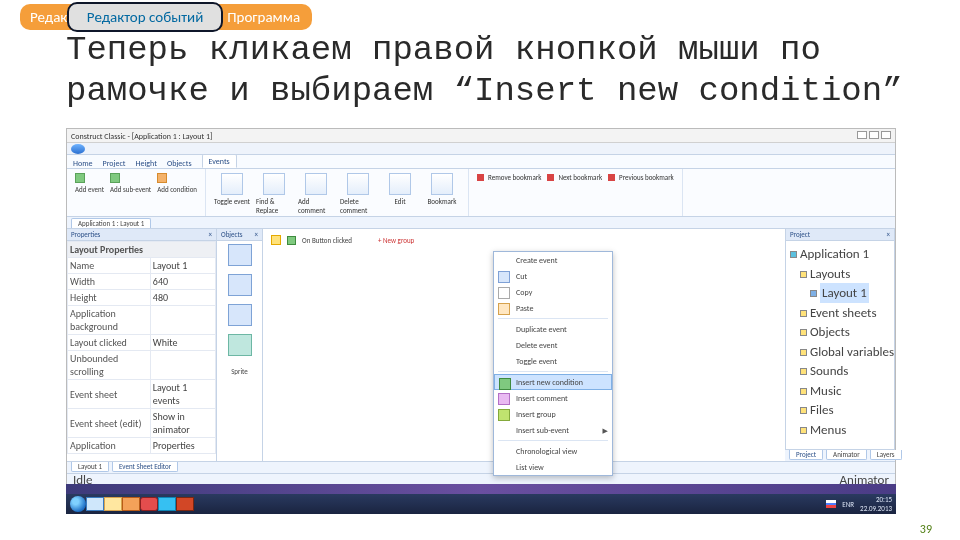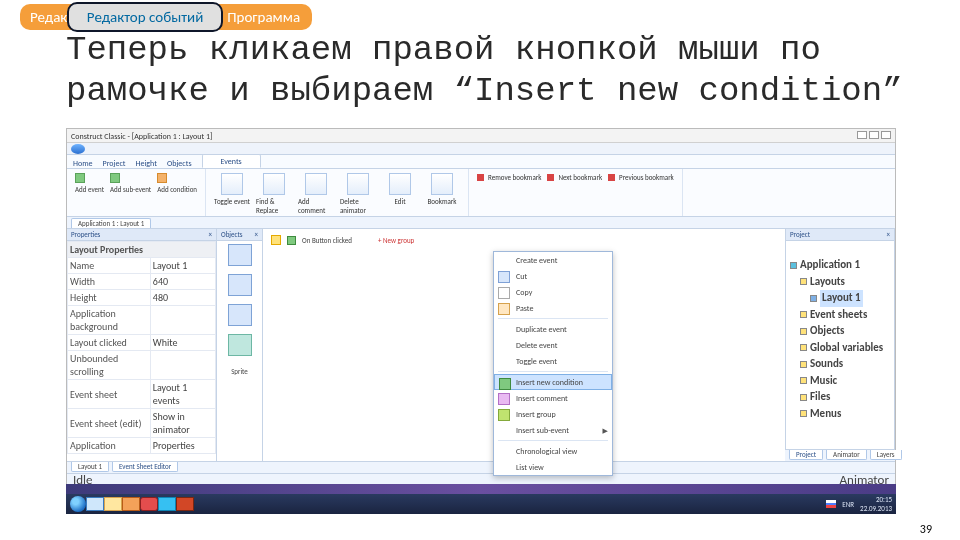--- a/index.html
+++ b/index.html
@@ -14,21 +14,21 @@
   
   .heading { position: absolute; top: 30px; left: 66px; right: 30px; font-size: 34px; line-height: 1.2; color: #2a2a2a; font-weight: 400; font-family: Liberation Mono, monospace; }
 
   
   .shot { position: absolute; top: 128px; left: 66px; width: 830px; height: 366px; border: 1px solid #bbb; background: #f97316; font-size: 8px; color: #444; }
   .titlebar { height: 14px; border-bottom: 1px solid #d0d0d0; padding: 2px 4px; display: flex; align-items: center; justify-content: space-between; background: #f3f3f3; font-size: 8px; color:#333;}
   .titlebar .winbtns span { display:inline-block; width:10px; height:8px; border:1px solid #999; margin-left:2px; background:#fff;}
   .appmenu { height:12px; background:#eef3fb; border-bottom:1px solid #c5d3e6; padding:0 4px; display:flex; align-items:center; }
   .appmenu .blob{ width:14px;height:10px;border-radius:50%; background:linear-gradient(#6fb3ff,#2b6fd0); margin-right:6px;}
   .ribbon-tabs { height: 14px; border-bottom:1px solid #c5d3e6; display:flex; align-items:flex-end; padding-left:6px; gap:10px; font-size:8px; color:#2b4f87; background:#f8fbff;}
-  .ribbon-tabs span.active{ border:1px solid #c5d3e6; border-bottom:1px solid #fff; padding:1px 18px; background:#fff; border-radius:2px 2px 0 0;}
+  .ribbon-tabs span.active{ border:1px solid #c5d3e6; border-bottom:1px solid #fff; padding:1px 6px; background:#fff; border-radius:2px 2px 0 0;}
   .ribbon { height: 48px; border-bottom:1px solid #c5d3e6; background:#fafcff; display:flex; }
   .ribbon .group { border-right:1px solid #dbe5f3; padding:4px 8px; display:flex; gap:6px; align-items:flex-start; }
   .ribbon .vitem { display:flex; flex-direction:column; gap:2px; font-size:7px; color:#3c3c3c;}
   .ico { width:10px; height:10px; display:inline-block; border:1px solid #99b7e0; background:#fff;}
   .ico.g { background:#7fc97f; border-color:#5aa25a;}
   .ico.o { background:#f4b26a; border-color:#d68b2f;}
   .bigbtn { width:36px; display:flex; flex-direction:column; align-items:center; gap:2px; font-size:7px; color:#333;}
   .bigbtn .bigico{ width:22px; height:22px; border:1px solid #b0c8e8; background:linear-gradient(#fff,#e4eefb);}
   .bookmarks { padding:3px 6px; font-size:7px; color:#333; }
   .bookmarks div{ display:flex; align-items:center; gap:4px; margin-bottom:1px;}
@@ -62,21 +62,21 @@
   .ctx .row .mi{ position:absolute; left:4px; top:3px; width:12px; height:12px;}
   .ctx .row .mi.cut{background:#d7e6fb;border:1px solid #7fa1d6;}
   .ctx .row .mi.copy{background:#fff;border:1px solid #aaa;}
   .ctx .row .mi.paste{background:#ffe7c2;border:1px solid #d6a24d;}
   .ctx .row .mi.green{background:#7fc97f;border:1px solid #3f8b3f;}
   .ctx .row .mi.comment{background:#e9b9f2;border:1px solid #b46fc6;}
   .ctx .row .mi.group{background:#c0e36f;border:1px solid #84a93b;}
   .ctx .row .arrow{ position:absolute; right:4px; top:4px; font-size:7px; color:#555;}
 
   .proj { width:110px; border-left:1px solid #c5d3e6;}
-  .tree { padding:16px 4px; font-size:11px; line-height:1.5;font-weight:bold;}
+  .tree { padding:3px 4px; font-size:13px; line-height:1.5;}
   .tree .tn{ white-space:nowrap; }
   .tree .ind1{ padding-left:10px;} .tree .ind2{ padding-left:20px;}
   .tree .sel{ background:#cde3ff; display:inline-block; padding:0 2px;}
   .tree .sq{ display:inline-block; width:7px;height:7px;border:1px solid #888;background:#fff;vertical-align:middle;margin-right:3px;}
   .tree .sq.app{ background:#5bc0de;} .tree .sq.y{ background:#ffe27a;} .tree .sq.b{ background:#7fb0e5;}
   .bottom-tabs { height:12px; border-top:1px solid #c5d3e6; display:flex; align-items:flex-start; padding-left:4px; background:#eef4fd;}
   .bottom-tabs span{ border:1px solid #b0c8e8; border-top:none; padding:0 6px; font-size:7px; background:#fff; border-radius:0 0 2px 2px; margin-right:3px;}
   .bottom-tabs span.active{ background:#fff; color:#2b4f87;}
   .status { height:12px; border-top:1px solid #c5d3e6; background:#eef4fd; font-size:13px; padding:0 6px; display:flex; align-items:center; justify-content:space-between;}
 
@@ -86,21 +86,21 @@
   .taskbar .tb{ width:18px; height:14px;}
   .taskbar .tb.ie{ background:#cfe7fb;border:1px solid #3a7bbf;}
   .taskbar .tb.fm{ background:#ffe7a0;border:1px solid #d6a24d;}
   .taskbar .tb.fx{ background:#f4a259;border:1px solid #b85b17;}
   .taskbar .tb.op{ background:#e44d4d;border:1px solid #8c1f1f; border-radius:3px;}
   .taskbar .tb.sk{ background:#36c0f2;border:1px solid #0d85b6;}
   .taskbar .tb.pp{ background:#d24726;border:1px solid #7a2611;}
   .taskbar .tray{ margin-left:auto; color:#d9e2f3; font-size:7px; display:flex; gap:6px; align-items:center;}
   .flag{ display:inline-block; width:10px; height:8px; background:linear-gradient(#fff 33%,#4d7dff 33% 66%,#e44 66%);}
 
-  .page-num { position:absolute; right:28px; bottom:4px; font-size:12px; color:#000000; }
+  .page-num { position:absolute; right:28px; bottom:4px; font-size:12px; color:#4d7c0f; }
 
   
   .purpleband{ position:absolute; left:66px; bottom:46px; width:830px; height:10px; background:linear-gradient(90deg,#3d3a7a,#6a4fa0,#4a3c86);}
 </style>
 </head>
 <body>
 
 <div class="tabs">
   <div class="tab-behind">Редакто</div>
   <div class="tab-front">Редактор событий</div>
@@ -147,21 +147,21 @@
       <div class="bigbtn">
           <span class="bigico"></span>
           <span>Find &amp; Replace</span>
         </div>
       <div class="bigbtn">
           <span class="bigico"></span>
           <span>Add comment</span>
         </div>
       <div class="bigbtn">
           <span class="bigico"></span>
-          <span>Delete animator</span>
+          <span>Delete comment</span>
         </div>
       <div class="bigbtn">
           <span class="bigico"></span>
           <span>Edit</span>
         </div>
       <div class="bigbtn">
           <span class="bigico"></span>
           <span>Bookmark</span>
         </div>
     </div>

